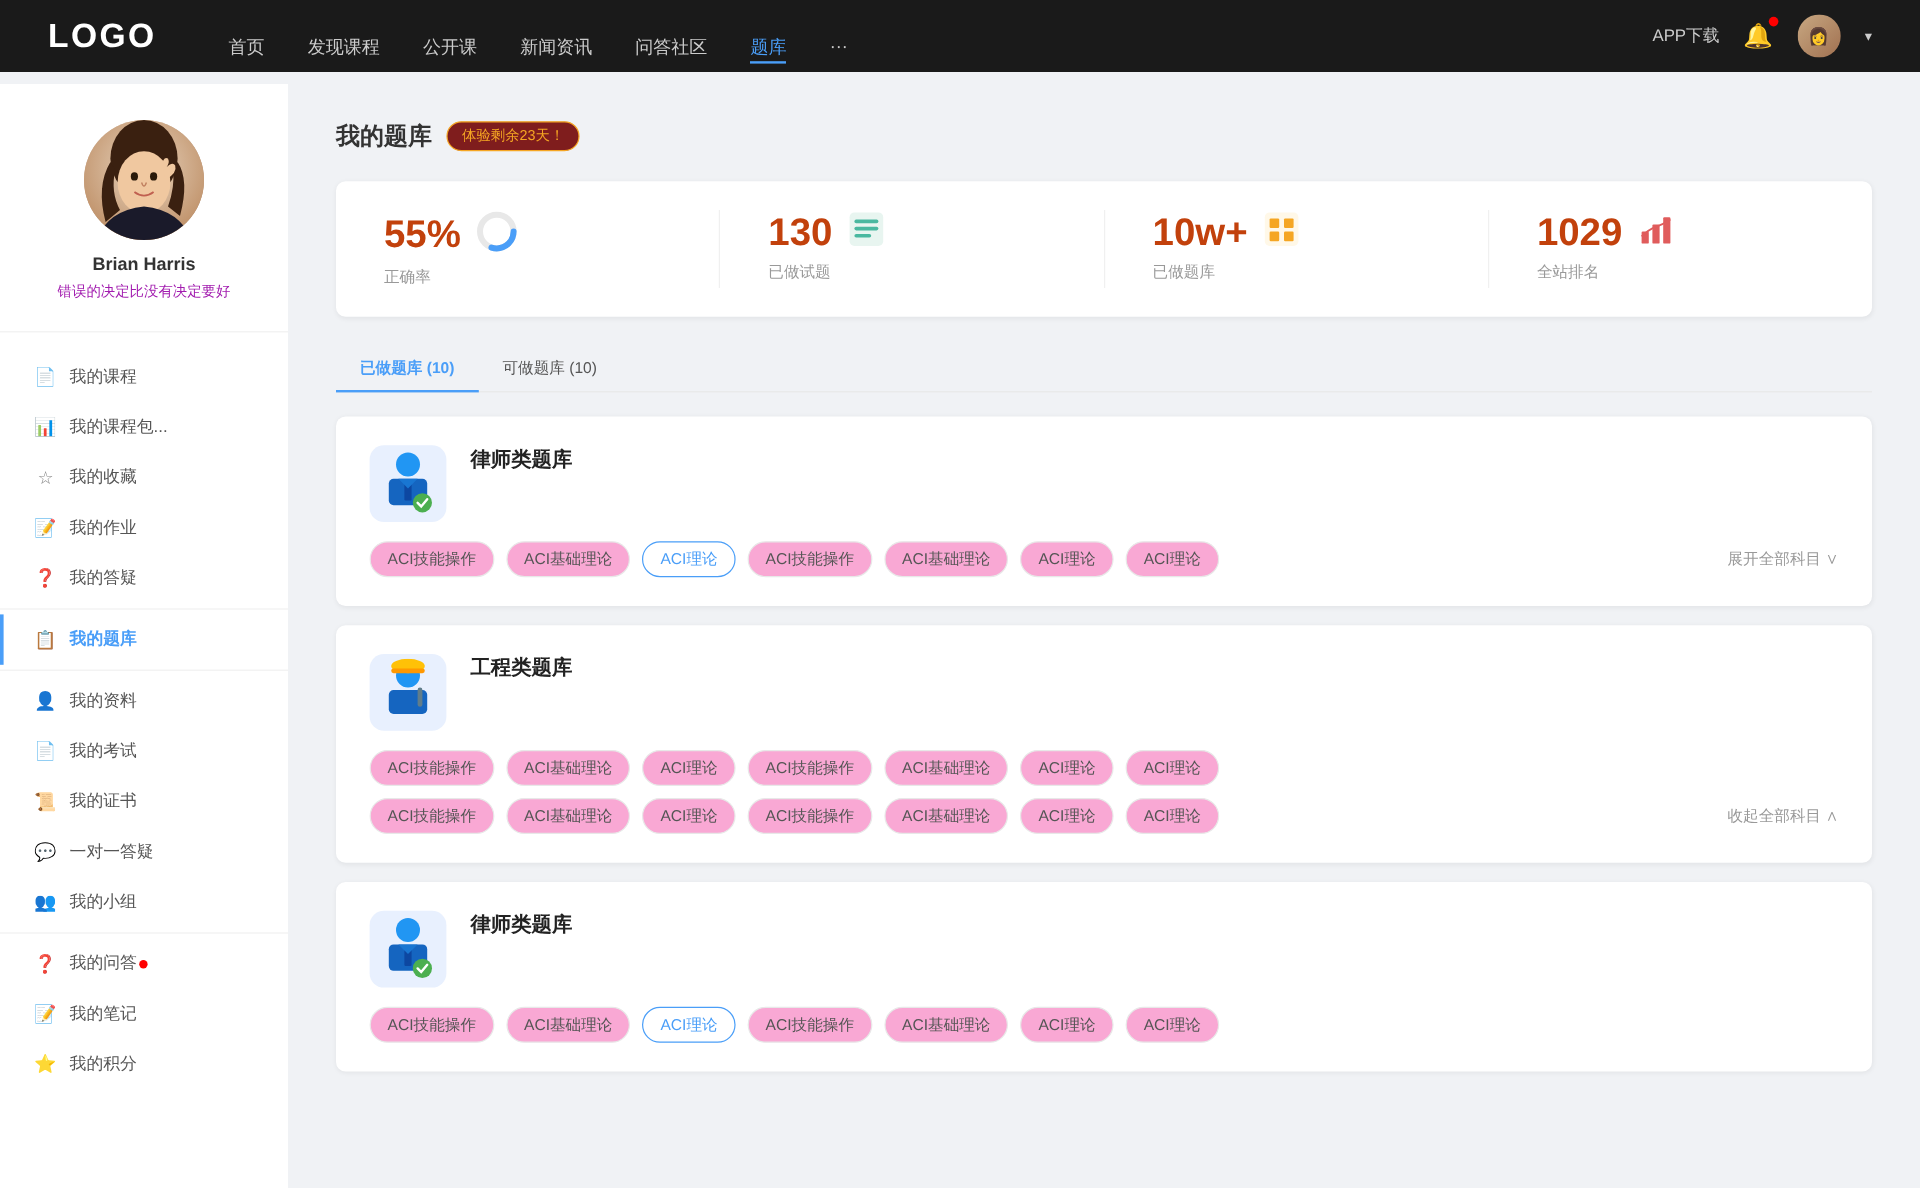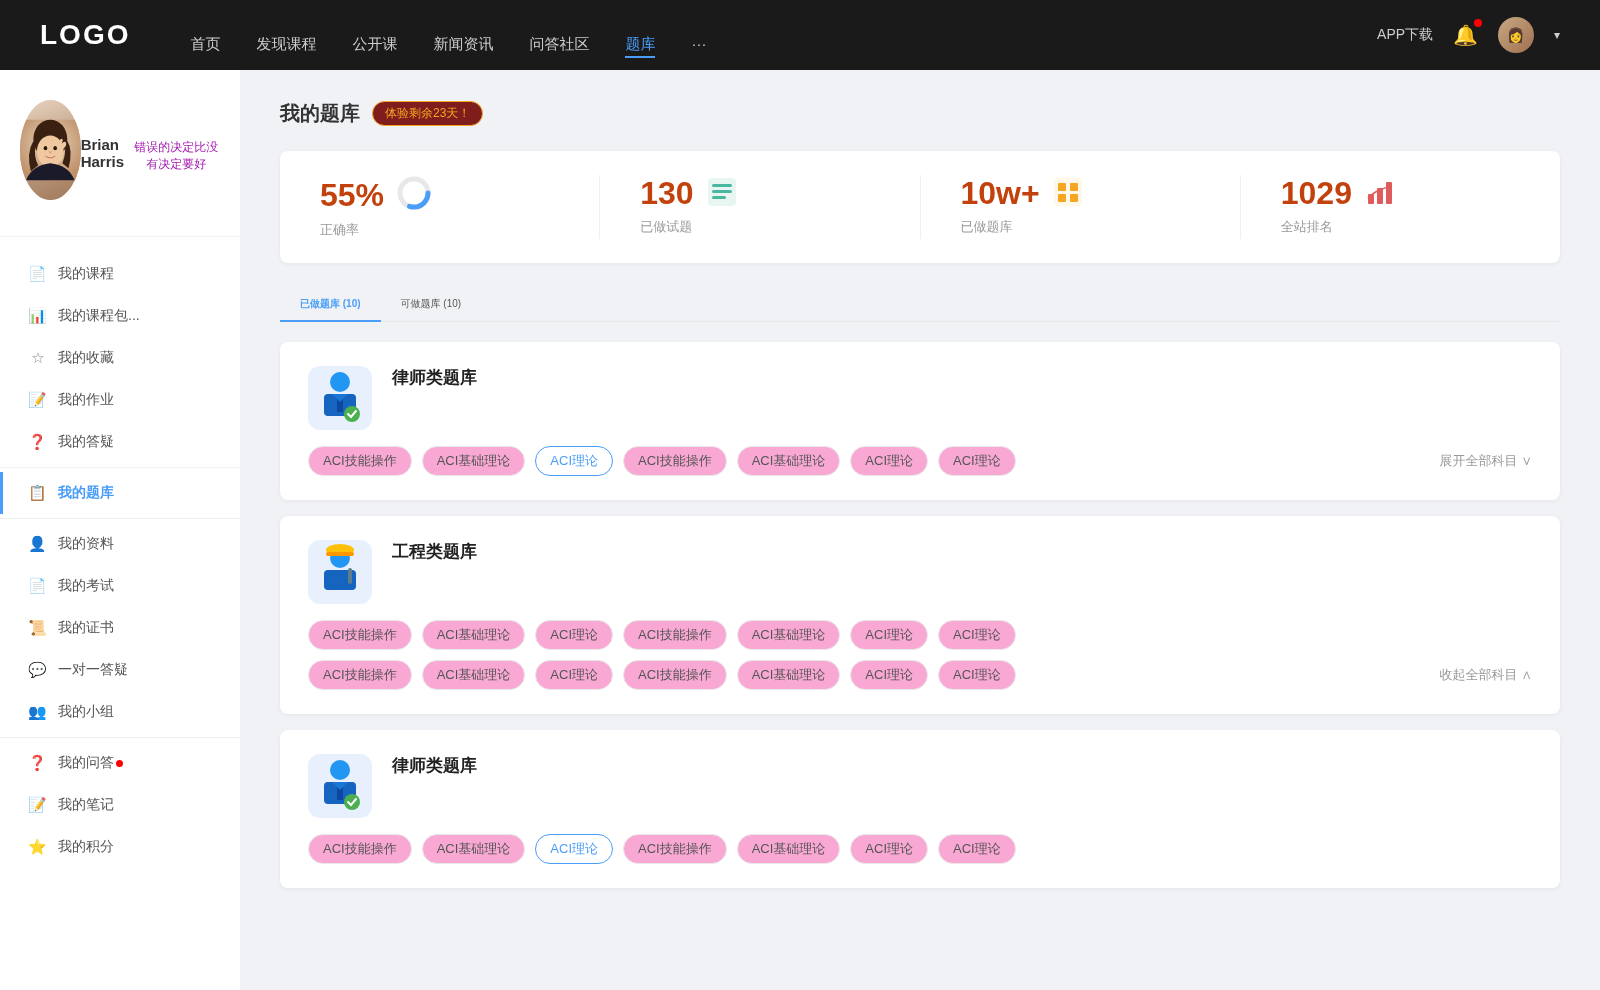--- a/index.html
+++ b/index.html
@@ -1,21 +1,21 @@
 <!DOCTYPE html>
 <html><head>
   <meta charset="utf-8">
   <style>
     * { box-sizing: border-box; margin: 0; padding: 0; }
     body { font-family: -apple-system, BlinkMacSystemFont, 'PingFang SC', 'Microsoft YaHei', sans-serif; background: #f0f2f5; min-height: 990px; }
 
     
     .navbar {
       background: #1a1a1a;
-      height: 70px;
+      height: 60px;
       display: flex;
       align-items: center;
       padding: 0 40px;
       position: fixed;
       top: 0; left: 0; right: 0;
       z-index: 100;
     }
     .navbar-logo {
       color: white;
       font-size: 28px;
@@ -87,20 +87,21 @@
     
     .sidebar {
       width: 240px;
       background: white;
       padding: 30px 0;
       flex-shrink: 0;
       min-height: 920px;
     }
     .sidebar-profile {
       display: flex;
+      flex-direction: column;
       align-items: center;
       padding: 0 20px 24px;
       border-bottom: 1px solid #f0f0f0;
     }
     .sidebar-avatar {
       width: 100px; height: 100px;
       border-radius: 50%;
       overflow: hidden;
       background: #e8e0d8;
       margin-bottom: 12px;
@@ -232,21 +233,21 @@
 
     
     .tabs {
       display: flex;
       gap: 0;
       margin-bottom: 20px;
       border-bottom: 1px solid #e8e8e8;
     }
     .tab {
       padding: 10px 20px;
-      font-size: 10px;
+      font-size: 13px;
       cursor: pointer;
       color: #555;
       position: relative;
     }
     .tab.active {
       color: #4a9ef8;
       font-weight: 600;
     }
     .tab.active::after {
       content: '';

